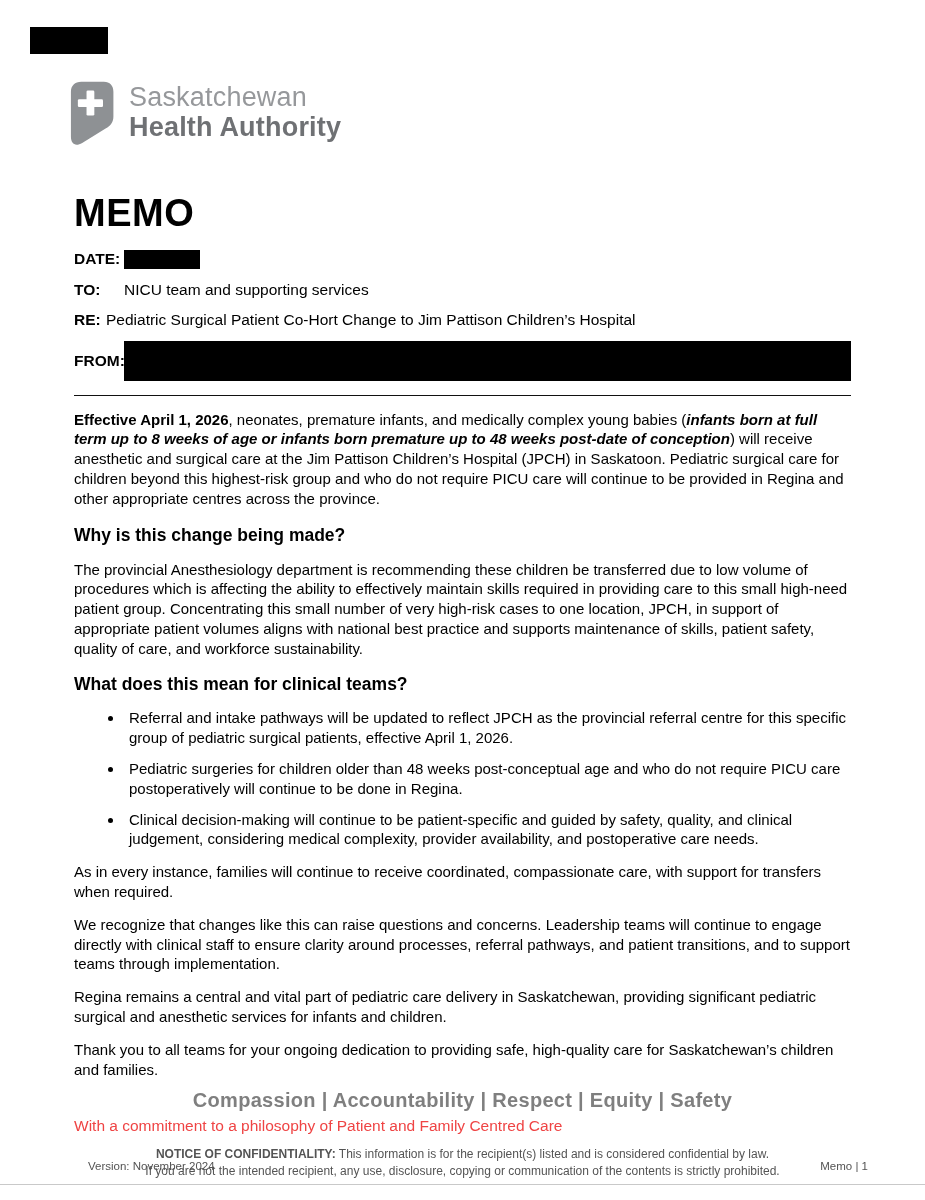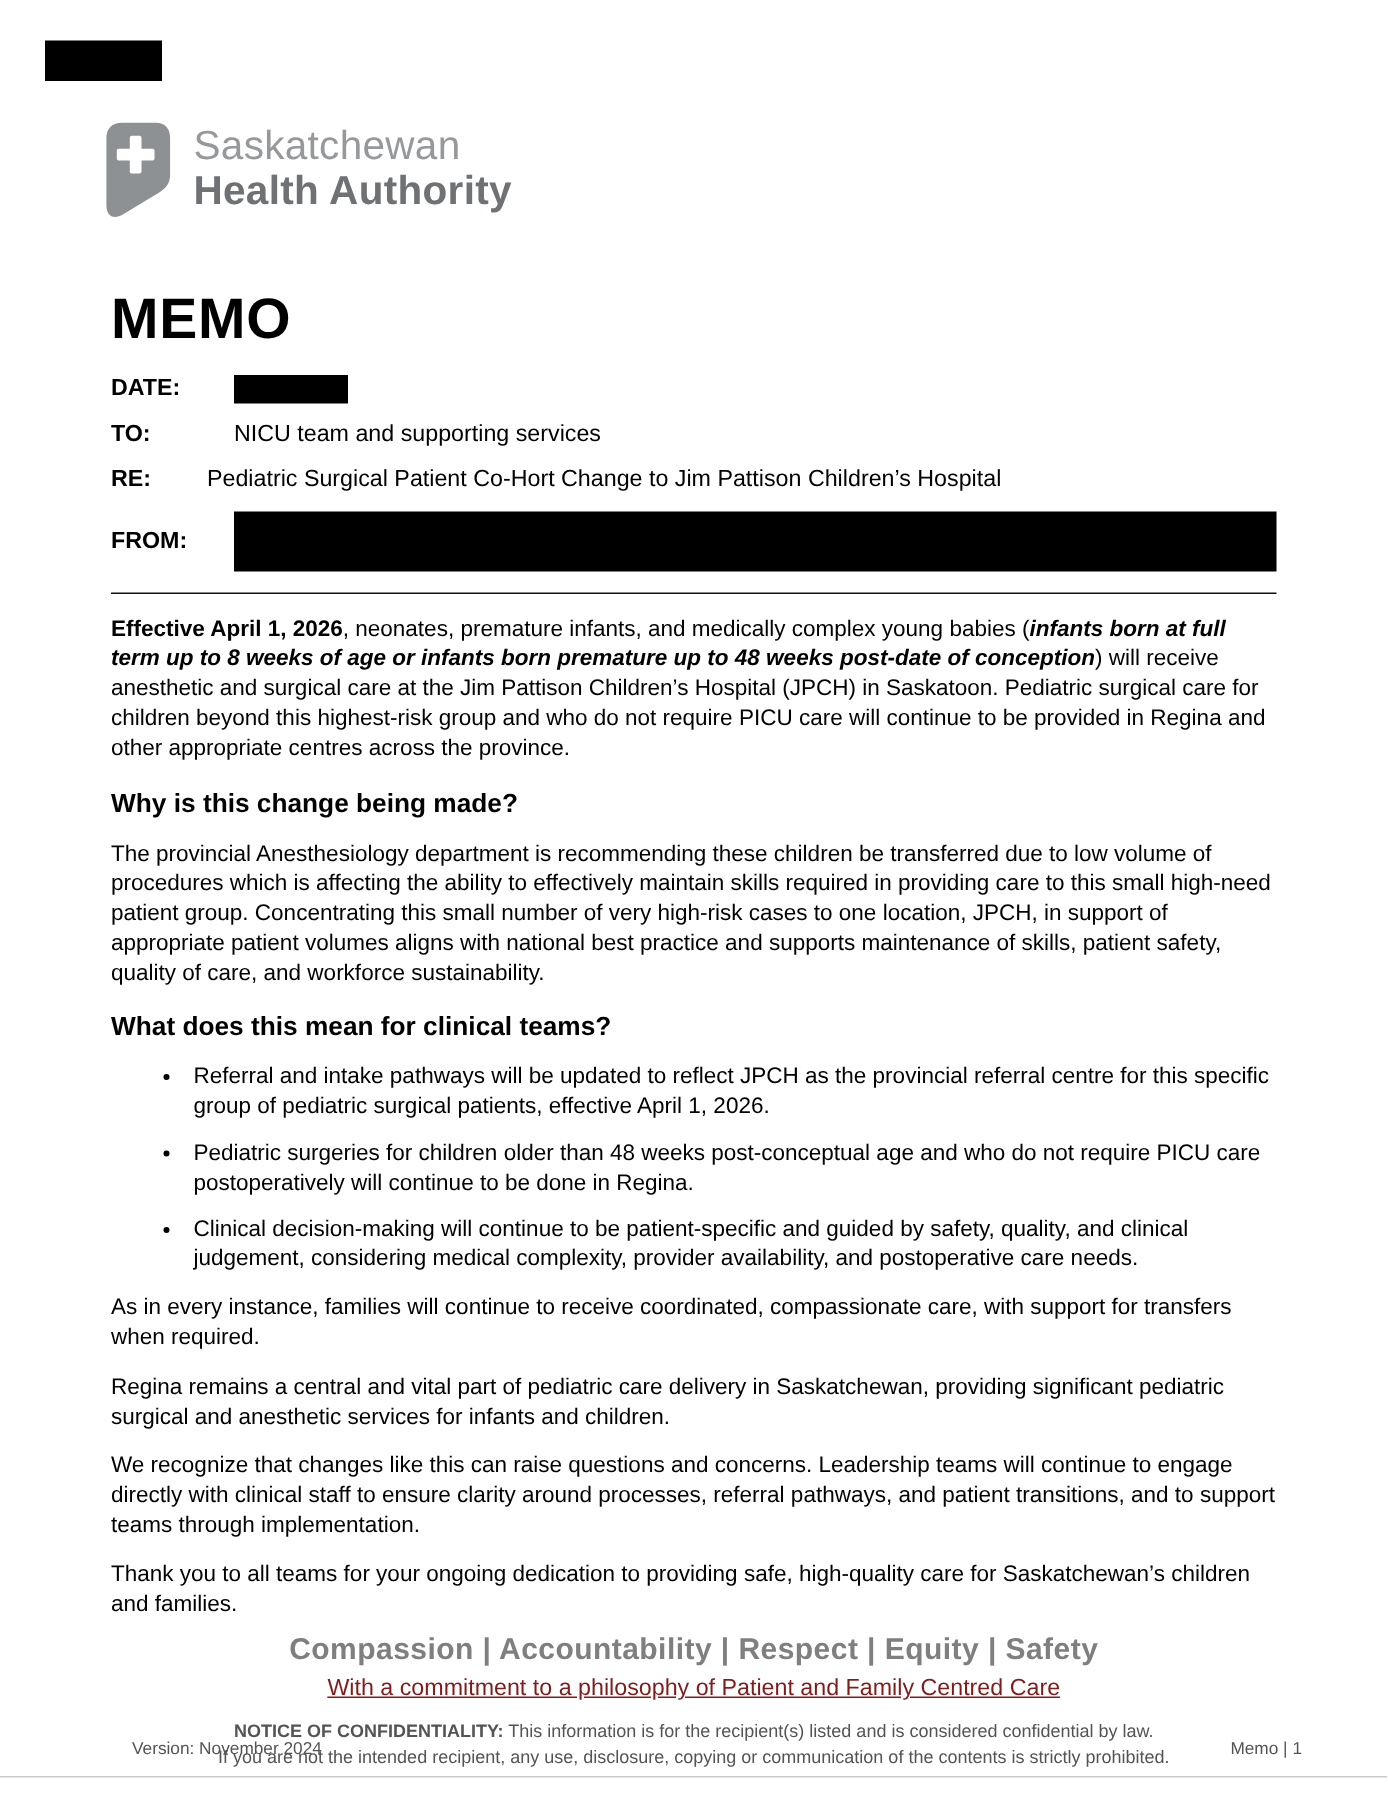--- a/index.html
+++ b/index.html
@@ -38,42 +38,42 @@
   .content { padding: 0 74px; }
 
   .memo-title {
     font-size: 38px;
     font-weight: 800;
     letter-spacing: 0.5px;
     margin: 46px 0 16px;
     line-height: 1.05;
   }
   .meta { font-size: 15.5px; }
-  .meta-row { display: flex; align-items: center; margin-bottom: 11px; gap: 32px; }
+  .meta-row { display: flex; align-items: center; margin-bottom: 11px; }
   .meta-row:last-child { margin-bottom: 0; }
   .meta-label { font-weight: bold; width: 50px; flex: 0 0 auto; }
   .meta-label.re { width: 32px; }
   .meta-value { line-height: 1.25; }
   .redaction { background: #000000; display: inline-block; }
   .date-box { width: 76px; height: 19px; }
   .from-box { flex: 1 1 auto; height: 40px; }
 
   .rule { border: none; border-top: 1.6px solid #111111; margin: 14px 0 0; }
 
   .para { font-size: 15px; line-height: 19.8px; margin: 13px 0 10px; }
   .para.first { margin-top: 14px; }
   .body-heading { font-size: 17.5px; font-weight: bold; margin: 16px 0 9px; line-height: 1.25; }
   ul.bullets { margin: 12px 0; padding-left: 50px; }
   ul.bullets li { font-size: 15px; line-height: 19.8px; margin-bottom: 11px; padding-left: 5px; }
   ul.bullets li:last-child { margin-bottom: 0; }
   .bold-lead { font-weight: bold; }
   .bold-italic { font-weight: bold; font-style: italic; }
 
   .values-line { text-align: center; font-size: 20px; font-weight: bold; color: #7f7f7f; margin-top: 10px; letter-spacing: 0.3px; }
-  .commitment-line { text-align: center; font-size: 15.5px; color: #7f1d1d; margin-top: 5px; text-decoration: underline; }
+  .commitment-line { font-size: 15.5px; color: #ef4444; margin-top: 5px; }
   .notice { text-align: center; font-size: 12px; color: #545454; margin-top: 11px; line-height: 1.4; }
   .notice-label { font-weight: bold; margin-top: 12px; }
 
   .pagefoot {
     position: absolute;
     left: 88px;
     right: 57px;
     bottom: 28px;
     display: flex;
     justify-content: space-between;
@@ -141,23 +141,23 @@
     <h2 class="body-heading">What does this mean for clinical teams?</h2>
 
     <ul class="bullets">
       <li>Referral and intake pathways will be updated to reflect JPCH as the provincial referral centre for this specific group of pediatric surgical patients, effective April 1, 2026.</li>
       <li>Pediatric surgeries for children older than 48 weeks post-conceptual age and who do not require PICU care postoperatively will continue to be done in Regina.</li>
       <li>Clinical decision-making will continue to be patient-specific and guided by safety, quality, and clinical judgement, considering medical complexity, provider availability, and postoperative care needs.</li>
     </ul>
 
     <p class="para">As in every instance, families will continue to receive coordinated, compassionate care, with support for transfers when required.</p>
 
+    <p class="para">We recognize that changes like this can raise questions and concerns. Leadership teams will continue to engage directly with clinical staff to ensure clarity around processes, referral pathways, and patient transitions, and to support teams through implementation.</p>
+
     <p class="para">Regina remains a central and vital part of pediatric care delivery in Saskatchewan, providing significant pediatric surgical and anesthetic services for infants and children.</p>
-
-    <p class="para">We recognize that changes like this can raise questions and concerns. Leadership teams will continue to engage directly with clinical staff to ensure clarity around processes, referral pathways, and patient transitions, and to support teams through implementation.</p>
 
     <p class="para">Thank you to all teams for your ongoing dedication to providing safe, high-quality care for Saskatchewan’s children and families.</p>
 
     <div class="values-line">Compassion | Accountability | Respect | Equity | Safety</div>
     <div class="commitment-line">With a commitment to a philosophy of Patient and Family Centred Care</div>
 
     <div class="notice">
       <span class="notice-label">NOTICE OF CONFIDENTIALITY:</span>
       <span>This information is for the recipient(s) listed and is considered confidential by law.</span>
       <br>

